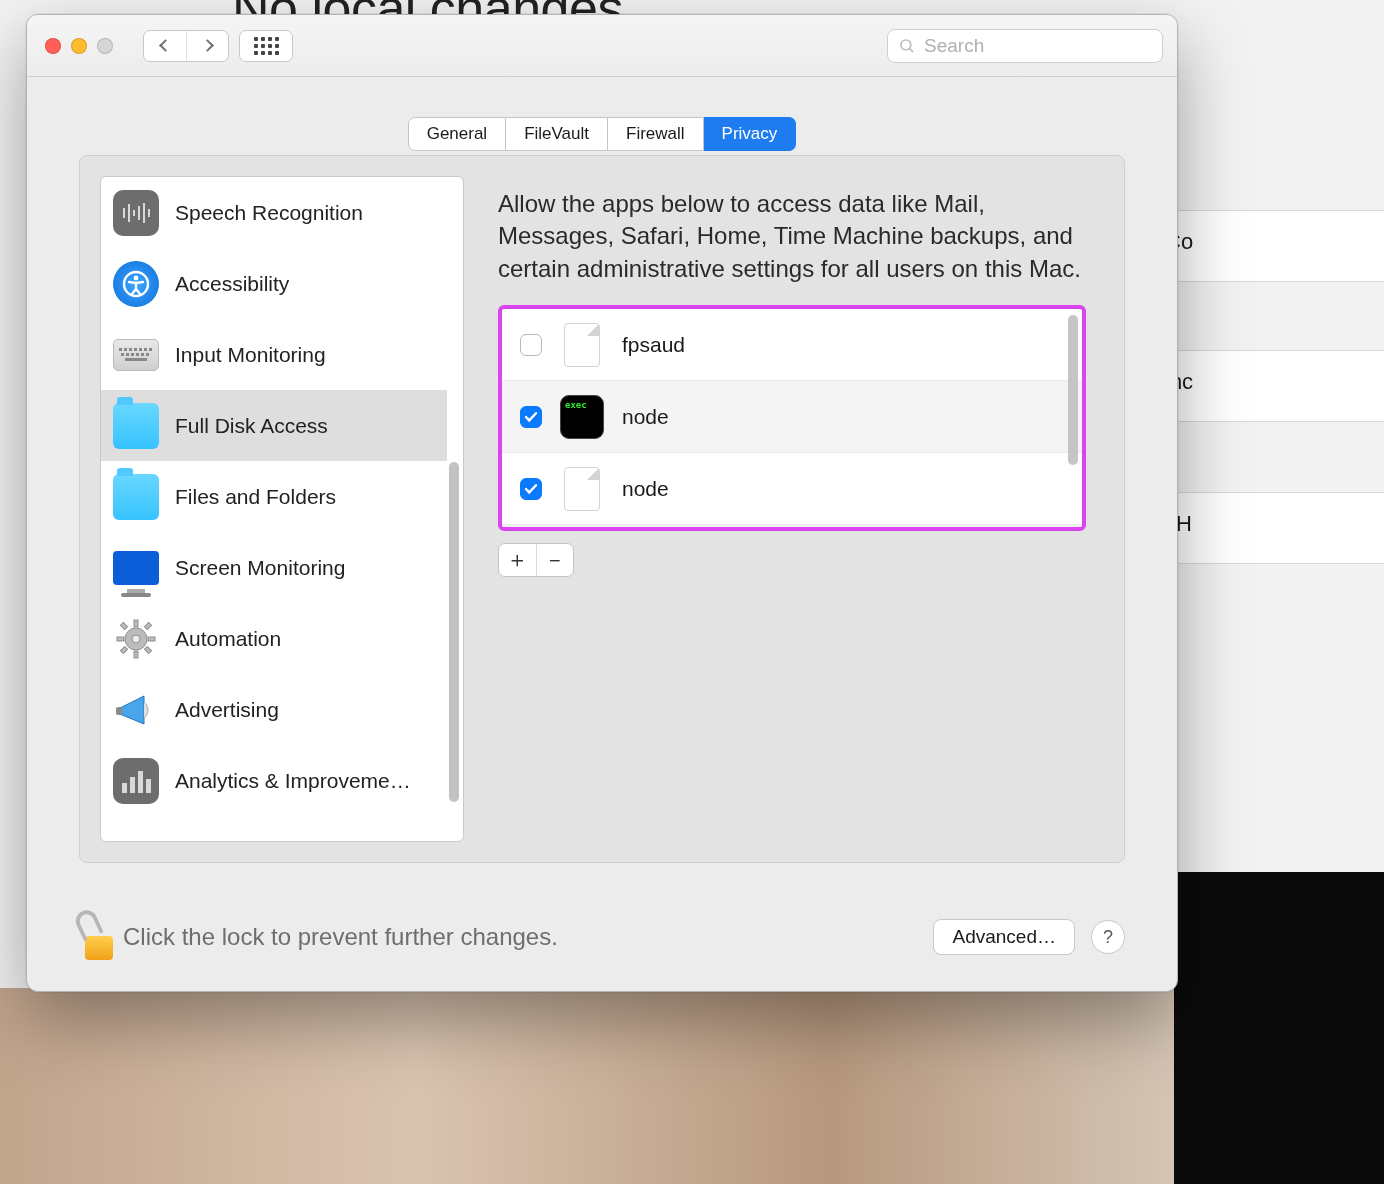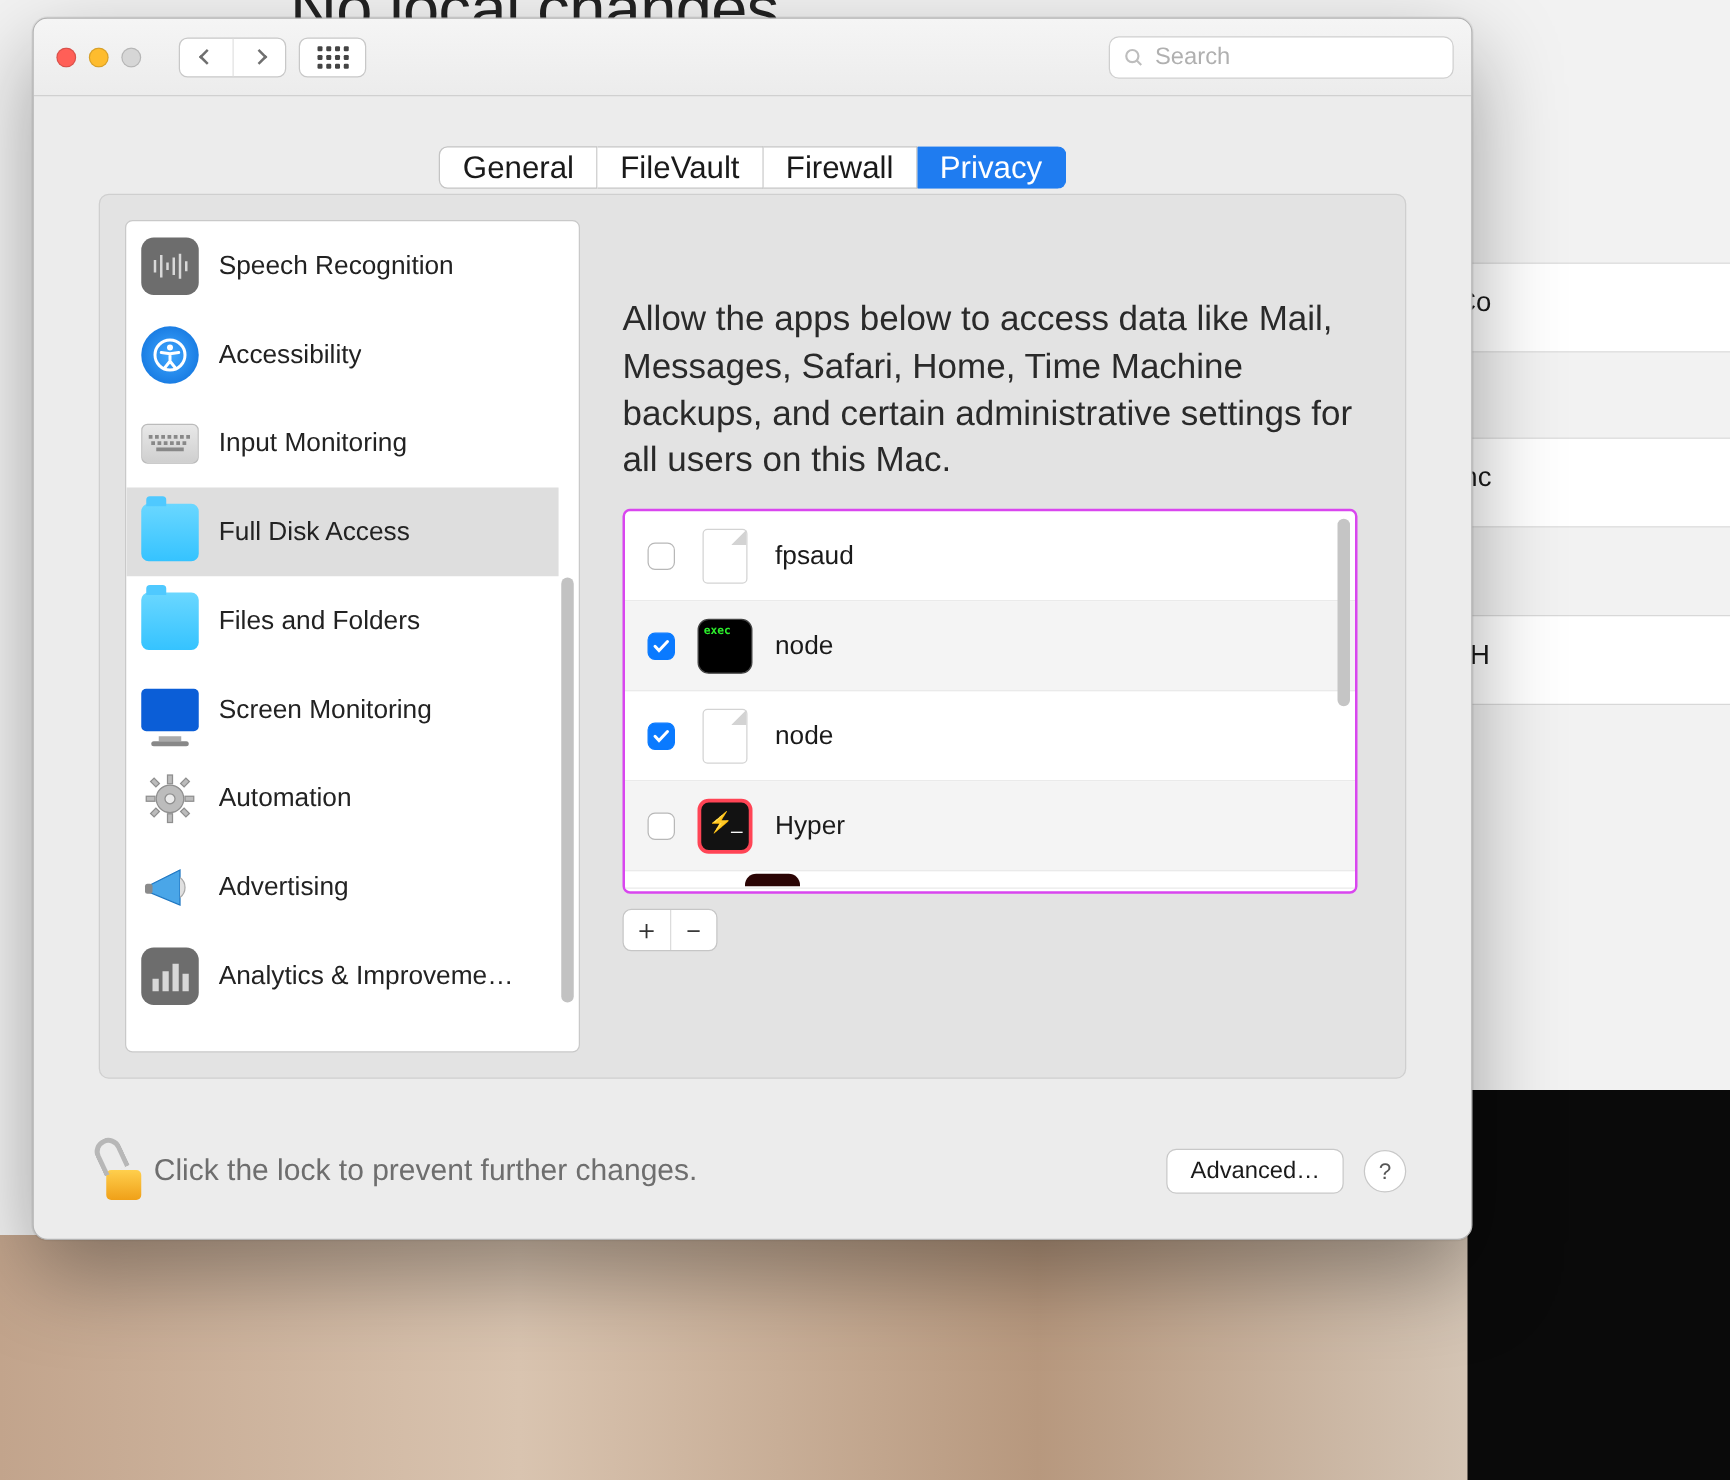--- a/index.html
+++ b/index.html
@@ -33,21 +33,21 @@
   .dotgrid { display: grid; grid-template-columns: repeat(4,4px); grid-template-rows: repeat(3,4px); gap: 3px; }
   .dotgrid span { background: #444; border-radius: 1px; }
   .title { position: absolute; left: 0; right: 0; text-align: center; font-size: 20px; font-weight: 500; color: #3a3a3a; pointer-events: none; }
   .search { margin-left: auto; margin-right: 14px; width: 276px; height: 34px; background: #fff; border: 1px solid #cfcfcf; border-radius: 8px; display: flex; align-items: center; padding: 0 10px; color: #a8a8a8; }
   .search svg { flex: none; opacity: .55; }
   .search input { border: none; outline: none; font-size: 19px; margin-left: 8px; width: 100%; background: transparent; color: #333; }
   .search input::placeholder { color: #b0b0b0; }
 
   
   .seg-tabs { display: flex; justify-content: center; margin-top: 40px; }
-  .seg-tabs .tab { height: 34px; padding: 0 18px; display: flex; align-items: center; background: #fff; border: 1px solid #c4c4c4; font-size: 25px; color: #1a1a1a; }
+  .seg-tabs .tab { height: 34px; padding: 0 18px; display: flex; align-items: center; background: #fff; border: 1px solid #c4c4c4; font-size: 17px; color: #1a1a1a; }
   .seg-tabs .tab:first-child { border-radius: 7px 0 0 7px; }
   .seg-tabs .tab:last-child { border-radius: 0 7px 7px 0; }
   .seg-tabs .tab + .tab { border-left: none; }
   .seg-tabs .tab.active { background: #1f7cf0; color: #fff; border-color: #1f7cf0; }
 
   .panel { position: absolute; left: 52px; top: 140px; right: 52px; bottom: 128px;
            background: #e3e3e3; border: 1px solid #cfcfcf; border-radius: 8px; display: flex; padding: 20px; gap: 14px; }
 
   
   .sidebox { width: 364px; height: 100%; background: #fff; border: 1px solid #c9c9c9; border-radius: 6px; position: relative; overflow: hidden; }
@@ -56,22 +56,22 @@
   .sitem { display: flex; align-items: center; height: 71px; padding: 0 12px; gap: 16px; font-size: 21px; color: #222; }
   .sitem.selected { background: #dedede; }
   .sicon { width: 46px; height: 46px; border-radius: 10px; display: flex; align-items: center; justify-content: center; flex: none; }
   .slabel { white-space: nowrap; overflow: hidden; text-overflow: ellipsis; }
 
   .ic-folder { background: linear-gradient(#6ad7ff, #35c3ff); position: relative; border-radius: 6px; }
   .ic-folder::before { content: ""; position: absolute; top: -6px; left: 4px; width: 16px; height: 8px; background: #4fc9ff; border-radius: 3px 3px 0 0; }
 
   
   .rightbox { flex: 1; height: 100%; display: flex; flex-direction: column; padding: 12px 18px 0 20px; }
-  .desc { font-size: 28px; line-height: 1.35; color: #2a2a2a; margin-top: 48px; }
-  .applist { margin-top: 20px; height: 308px; background: #fff; border: 2px solid #d946ef; border-radius: 6px; position: relative; overflow: hidden; }
+  .desc { font-size: 24px; line-height: 1.35; color: #2a2a2a; }
+  .applist { margin-top: 20px; height: 226px; background: #fff; border: 4px solid #d946ef; border-radius: 6px; position: relative; overflow: hidden; }
   .applist::after { content: ""; position: absolute; right: 4px; top: 6px; width: 10px; height: 150px; background: #c5c5c5; border-radius: 5px; }
   .approw { height: 72px; display: flex; align-items: center; padding: 0 18px; gap: 18px; border-bottom: 1px solid #eaeaea; }
   .approw.alt { background: #f4f4f4; }
   .chk { width: 22px; height: 22px; border-radius: 6px; border: 1px solid #b8b8b8; background: #fff; display: flex; align-items: center; justify-content: center; flex: none; }
   .chk.on { background: #0a7aff; border-color: #0a7aff; }
   .chk.on svg { display: block; } .chk svg { display: none; }
   .appicon { width: 44px; height: 44px; border-radius: 9px; display: flex; align-items: center; justify-content: center; flex: none; }
   .ic-file { background: #fff; border: 1px solid #d3d3d3; border-radius: 4px; position: relative; width: 36px; height: 44px; }
   .ic-file::before { content: ""; position: absolute; top: 0; right: 0; width: 12px; height: 12px; background: linear-gradient(135deg, transparent 48%, #d3d3d3 52%); }
   .ic-term { background: #000; color: #2cf02c; font: 700 9px monospace; display: flex; align-items: flex-start; justify-content: flex-start; padding: 4px; border: 1px solid #444; }

